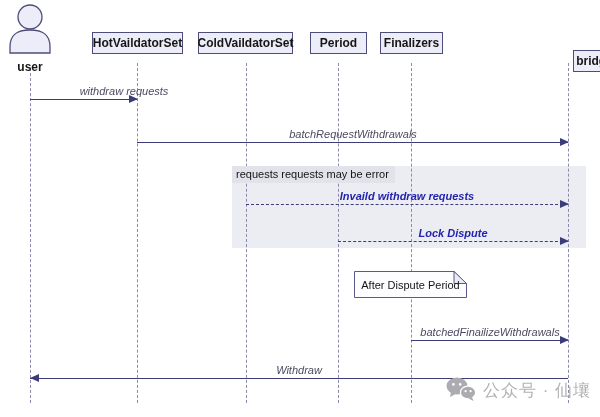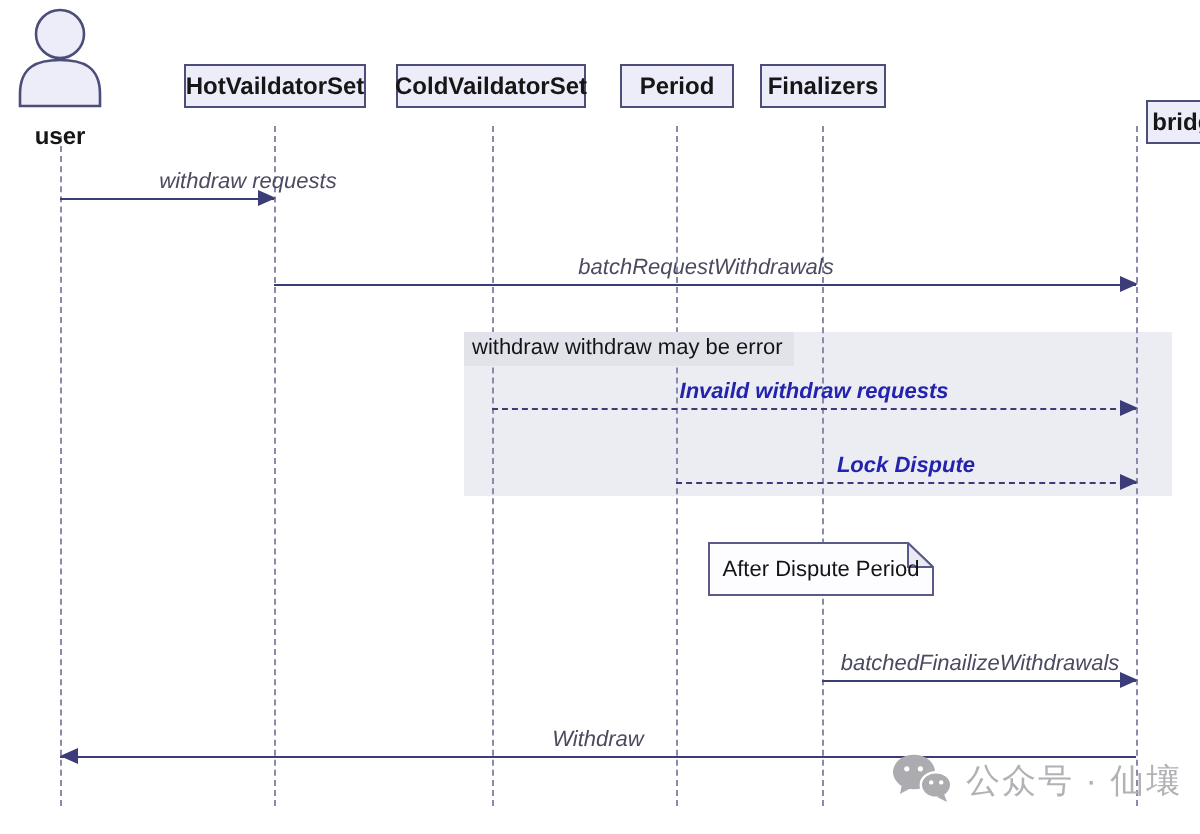--- a/index.html
+++ b/index.html
@@ -98,21 +98,21 @@
   <div class="pbox" style="left:310px; width:57px;">
     <span>Period</span>
   </div>
   <div class="pbox" style="left:380px; width:63px;">
     <span>Finalizers</span>
   </div>
   <div class="pbox" style="left:573px; width:43px;margin-top:18px;">
     <span>bridge</span>
   </div>
 
-  <div class="hl-label">withdraw withdraw may be error</div>
+  <div class="hl-label">requests requests may be error</div>
 
   <div class="msg-label grey" style="left:84px; top:85px;margin-left:40px;">withdraw requests</div>
   <div class="msg-line solid" style="left:30px; top:99px; width:107px;"></div>
   <div class="arrow right" style="left:129px; top:95px;"></div>
 
   <div class="msg-label grey" style="left:353px; top:128px;">batchRequestWithdrawals</div>
   <div class="msg-line solid" style="left:137px; top:142px; width:431px;"></div>
   <div class="arrow right" style="left:560px; top:138px;"></div>
 
   <div class="msg-label blue" style="left:407px; top:190px;">Invaild withdraw requests</div>

